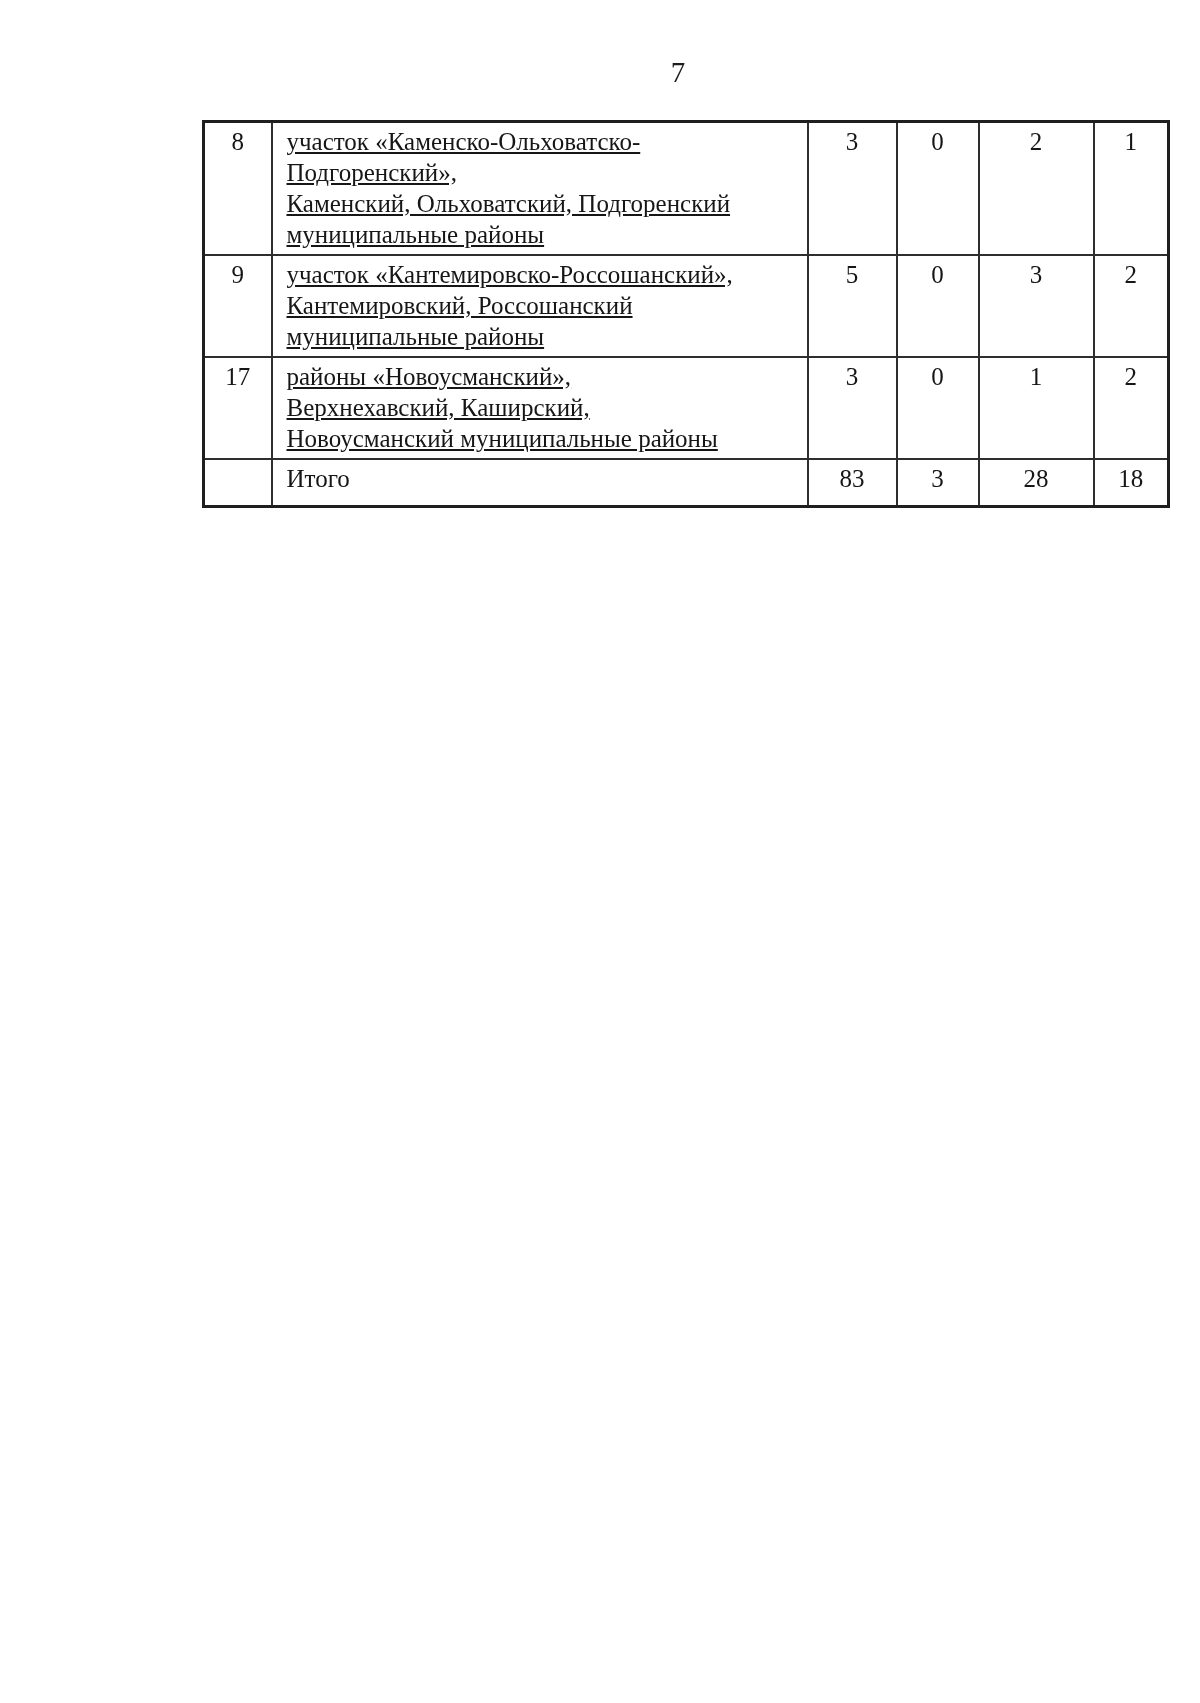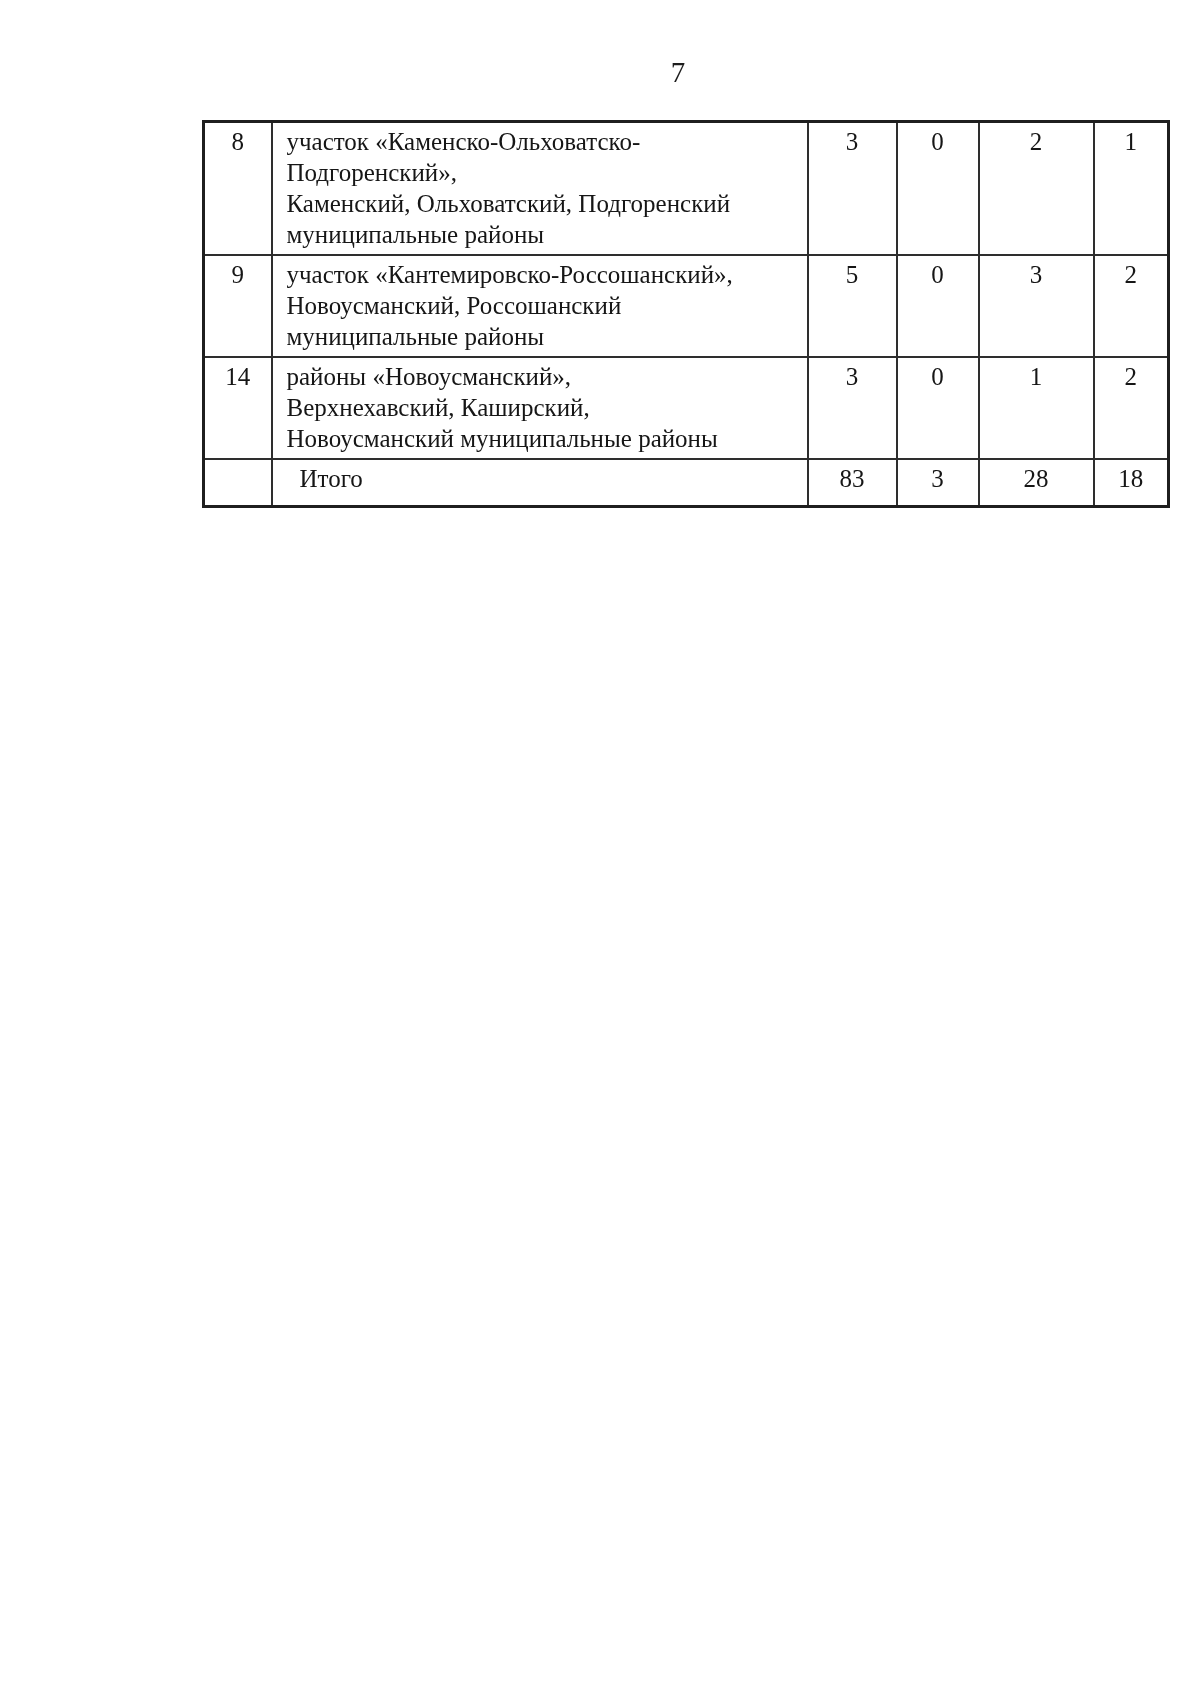--- a/index.html
+++ b/index.html
@@ -44,30 +44,31 @@
   }
   td.num-cell {
     text-align: center;
     padding-top: 3px;
   }
   td.desc-cell {
     padding: 3px 4px 4px 14px;
   }
   .desc-line {
     white-space: nowrap;
+    text-decoration: underline;
   }
   td.val-cell {
     text-align: center;
     padding-top: 3px;
   }
   tr.total-row td {
     height: 38px;
   }
   tr.total-row .total-label {
-    padding-left: 27px;
+    padding-left: 14px;
     white-space: nowrap;
   }
 </style>
 </head>
 <body>
 
 <div class="page">
   <div class="page-number">7</div>
 
   <table class="doc-table">
@@ -90,30 +91,30 @@
           </td>
           <td class="val-cell">3</td>
           <td class="val-cell">0</td>
           <td class="val-cell">2</td>
           <td class="val-cell">1</td>
         </tr>
         <tr>
           <td class="num-cell">9</td>
           <td class="desc-cell">
             <div class="desc-line">участок «Кантемировско-Россошанский»,</div>
-            <div class="desc-line">Новоусманский, Россошанский</div>
+            <div class="desc-line">Кантемировский, Россошанский</div>
             <div class="desc-line">муниципальные районы</div>
           </td>
           <td class="val-cell">5</td>
           <td class="val-cell">0</td>
           <td class="val-cell">3</td>
           <td class="val-cell">2</td>
         </tr>
         <tr>
-          <td class="num-cell">14</td>
+          <td class="num-cell">17</td>
           <td class="desc-cell">
             <div class="desc-line">районы «Новоусманский»,</div>
             <div class="desc-line">Верхнехавский, Каширский,</div>
             <div class="desc-line">Новоусманский муниципальные районы</div>
           </td>
           <td class="val-cell">3</td>
           <td class="val-cell">0</td>
           <td class="val-cell">1</td>
           <td class="val-cell">2</td>
         </tr>

